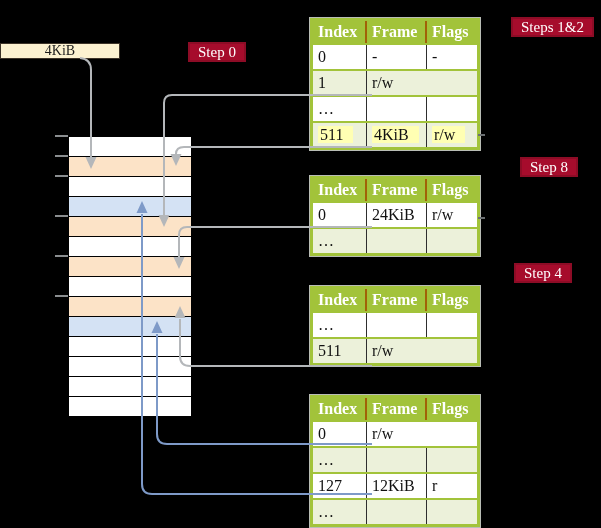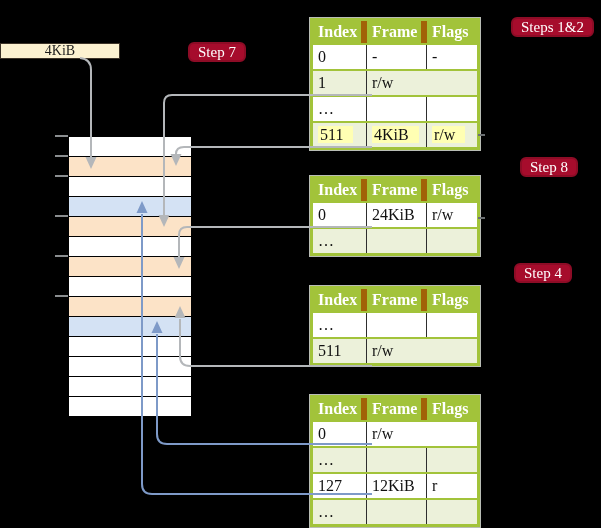--- a/index.html
+++ b/index.html
@@ -6,21 +6,21 @@
   #canvas{position:relative;width:601px;height:528px;background:#000;overflow:hidden;
           font-family:"Liberation Serif","DejaVu Serif",serif;}
 
   
   .frame-box{position:absolute;left:0;top:43;left:0px;top:43px;width:120px;height:16px;
     background:var(--cream);border:1px solid #3c3328;box-sizing:border-box;
     color:#1a1a1a;font-size:14px;line-height:14px;text-align:center;}
 
   
   .step-label{position:absolute;background:var(--red);border:2px solid var(--red_border);
-    border-radius:6px;color:#fff;font-size:15px;line-height:16px;padding:0 8px;
+    border-radius:0;color:#fff;font-size:15px;line-height:16px;padding:0 8px;
     white-space:nowrap;box-sizing:border-box;}
 
   
   .mstrip{position:absolute;left:68px;top:136px;width:122px;border:1px solid #000;box-sizing:content-box;}
   .mrow{height:19px;border-bottom:1px solid #000;}
   .mrow:last-child{border-bottom:none;}
   .mrow.white{background:#ffffff;}
   .mrow.peach{background:var(--peach);}
   .mrow.blue{background:var(--blue);}
   .tick{position:absolute;left:55px;width:13px;height:2px;background:#8a8d8f;}
@@ -28,21 +28,21 @@
   
   .pt{position:absolute;left:310px;width:164px;background:var(--header_green);
       border:3px solid var(--header_green);outline:1px solid #b9bdb5;}
   .pt-header{display:flex;height:22px;background:var(--header_green);color:#fff;
       font-weight:bold;font-size:16px;line-height:22px;}
   .pt-row{display:flex;height:24px;margin-top:2px;font-size:16px;line-height:24px;color:#111;}
   .pt-row.white{background:#fff;}
   .pt-row.shade{background:var(--row_green);}
   .c{box-sizing:border-box;padding-left:5px;overflow:hidden;white-space:nowrap;}
   .c1{width:54px;} .c2{width:60px;} .c3{width:50px;flex:1;}
-  .pt-header .c1,.pt-header .c2{border-right:6px solid #a16207;}
+  .pt-header .c1,.pt-header .c2{border-right:2px solid #a16207;}
   .pt-row .c1,.pt-row .c2{border-right:1px solid #2e2e2e;}
   .hl{background:var(--highlight_yellow);padding:0 10px 0 2px;}
 
   
   #overlay{position:absolute;left:0;top:0;width:601px;height:528px;pointer-events:none;}
   #overlay path.gray{stroke:var(--arrow_gray);stroke-width:2;fill:none;}
   #overlay polygon.gray{fill:var(--arrow_gray);}
   #overlay path.bluec{stroke:var(--arrow_blue);stroke-width:2;fill:none;}
   #overlay polygon.bluec{fill:var(--arrow_blue);}
   #overlay path.stub{stroke:#6b6f72;stroke-width:2;fill:none;}
@@ -50,21 +50,21 @@
 </head>
 <body>
 
 <div id="canvas">
 
   <div class="frame-box">
     <span>4KiB</span>
   </div>
 
   <div class="step-label" style="left:188px;top:42px;">
-    <span>Step 7</span>
+    <span>Step 0</span>
   </div>
   <div class="step-label" style="left:511px;top:17px;">
     <span>Steps 1&amp;2</span>
   </div>
   <div class="step-label" style="left:520px;top:157px;">
     <span>Step 8</span>
   </div>
   <div class="step-label" style="left:514px;top:263px;text-align:right;">
     <span>Step 4</span>
   </div>

